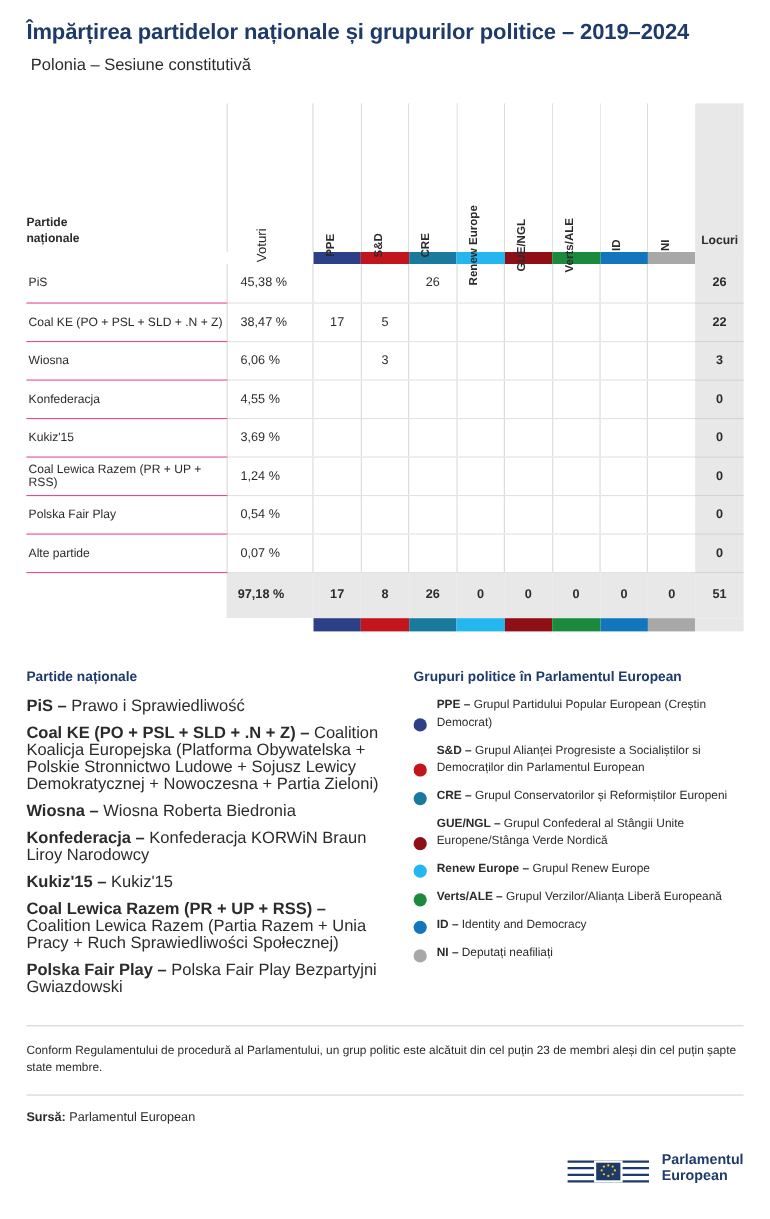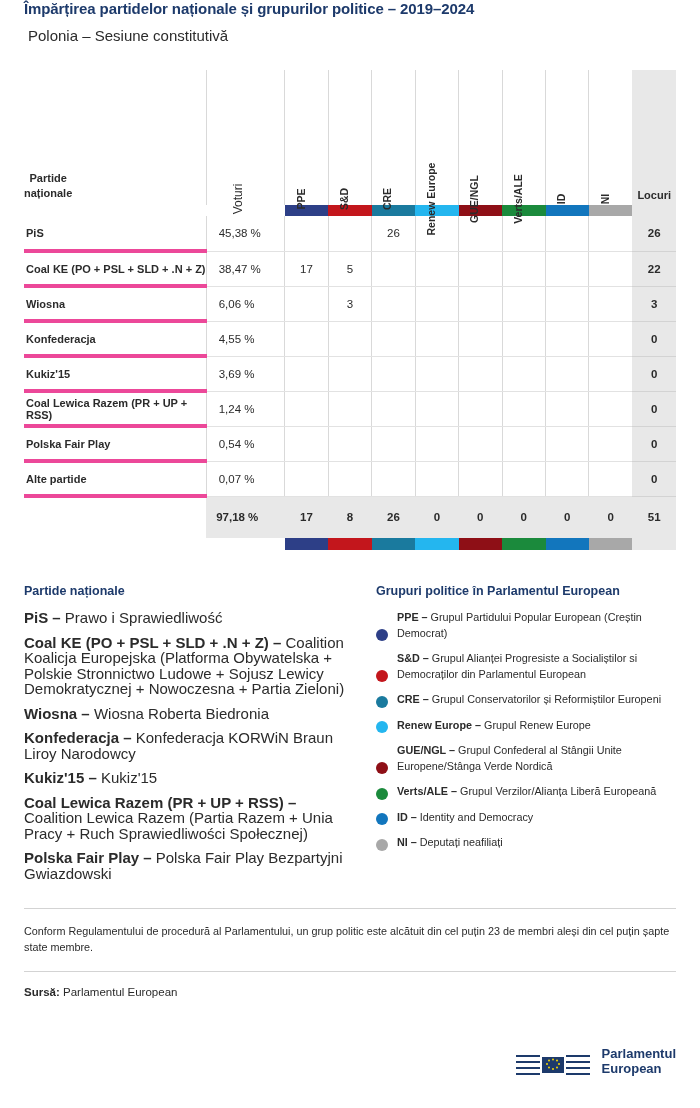--- a/index.html
+++ b/index.html
@@ -8,22 +8,22 @@
     width:700px; height:1108px;
     background:#ffffff;
     font-family:"Liberation Sans", sans-serif;
     color:#2b2b2b;
     overflow:hidden;
   }
   .page { position:relative; width:700px; height:1108px; padding:0 24px; }
 
   
   .title {
-    font-size:15px; font-weight:bold; color:#1d3a6b;
-    letter-spacing:-0.1px;
+    font-size:20px; font-weight:bold; color:#1d3a6b;
+    padding-top:18px; letter-spacing:-0.1px;
   }
   .subtitle {
     font-size:15px; color:#2b2b2b; padding-top:10px; padding-left:4px;
   }
 
   
   .table-wrap { margin-top:26px; position:relative; }
   table.seats { border-collapse:collapse; width:652px; table-layout:fixed; }
   table.seats td, table.seats th { padding:0; vertical-align:bottom; }
 
@@ -44,38 +44,38 @@
     transform:translateX(-50%) rotate(-90deg);
     transform-origin:center bottom;
     white-space:nowrap; font-size:10.5px; font-weight:bold; color:#2b2b2b;
   }
   .hdr-rot.votes { font-weight:normal; font-size:12px; }
   .hdr-party {
     height:135px; position:relative;
   }
   .hdr-party .lbl {
     position:absolute; bottom:4px; left:0;
-    font-size:11px; font-weight:bold; line-height:15px; color:#2b2b2b;text-align:center;
+    font-size:11px; font-weight:bold; line-height:15px; color:#2b2b2b;
   }
   .hdr-seats-lbl {
     position:absolute; bottom:4px; left:0; right:0; text-align:center;
     font-size:11px; font-weight:bold;
   }
 
   
   .strip { height:11px; }
   .strip td { height:11px; }
   .strip .blank { background:#ffffff; }
   .strip .greybg { background:#e8e8e8; }
 
   
   tr.row td { height:35px; border-bottom:1px solid #e2e2e2; }
   tr.row td.party {
-    font-size:11px; font-weight:bold; padding-left:2px; vertical-align:middle;
-    border-bottom:4px solid #ec4899;
+    font-size:11px; font-weight:normal; padding-left:2px; vertical-align:middle;
+    border-bottom:1px solid #ec4899;
   }
   tr.row td.votes {
     font-size:11.5px; text-align:left; padding-left:12px; vertical-align:middle;
     border-left:1px solid #d9d9d9; border-bottom:1px solid #e2e2e2;
   }
   tr.row td.grp {
     font-size:11.5px; text-align:center; vertical-align:middle;
     border-left:1px solid #d9d9d9; border-bottom:1px solid #e2e2e2;
   }
   tr.row td.seats {
@@ -344,26 +344,26 @@
           </div>
           <div class="leg-row">
             <span class="dot" style="background:#c3161c"></span>
             <span class="txt"><b>S&amp;D –</b> Grupul Alianței Progresiste a Socialiștilor si Democraților din Parlamentul European</span>
           </div>
           <div class="leg-row">
             <span class="dot" style="background:#1a7a9e"></span>
             <span class="txt"><b>CRE –</b> Grupul Conservatorilor și Reformiștilor Europeni</span>
           </div>
           <div class="leg-row">
+            <span class="dot" style="background:#8e0f16"></span>
+            <span class="txt"><b>GUE/NGL –</b> Grupul Confederal al Stângii Unite Europene/Stânga Verde Nordică</span>
+          </div>
+          <div class="leg-row">
             <span class="dot" style="background:#24b6ef"></span>
             <span class="txt"><b>Renew Europe –</b> Grupul Renew Europe</span>
-          </div>
-          <div class="leg-row">
-            <span class="dot" style="background:#8e0f16"></span>
-            <span class="txt"><b>GUE/NGL –</b> Grupul Confederal al Stângii Unite Europene/Stânga Verde Nordică</span>
           </div>
           <div class="leg-row">
             <span class="dot" style="background:#1b8a3c"></span>
             <span class="txt"><b>Verts/ALE –</b> Grupul Verzilor/Alianța Liberă Europeană</span>
           </div>
           <div class="leg-row">
             <span class="dot" style="background:#1276bd"></span>
             <span class="txt"><b>ID –</b> Identity and Democracy</span>
           </div>
           <div class="leg-row">

